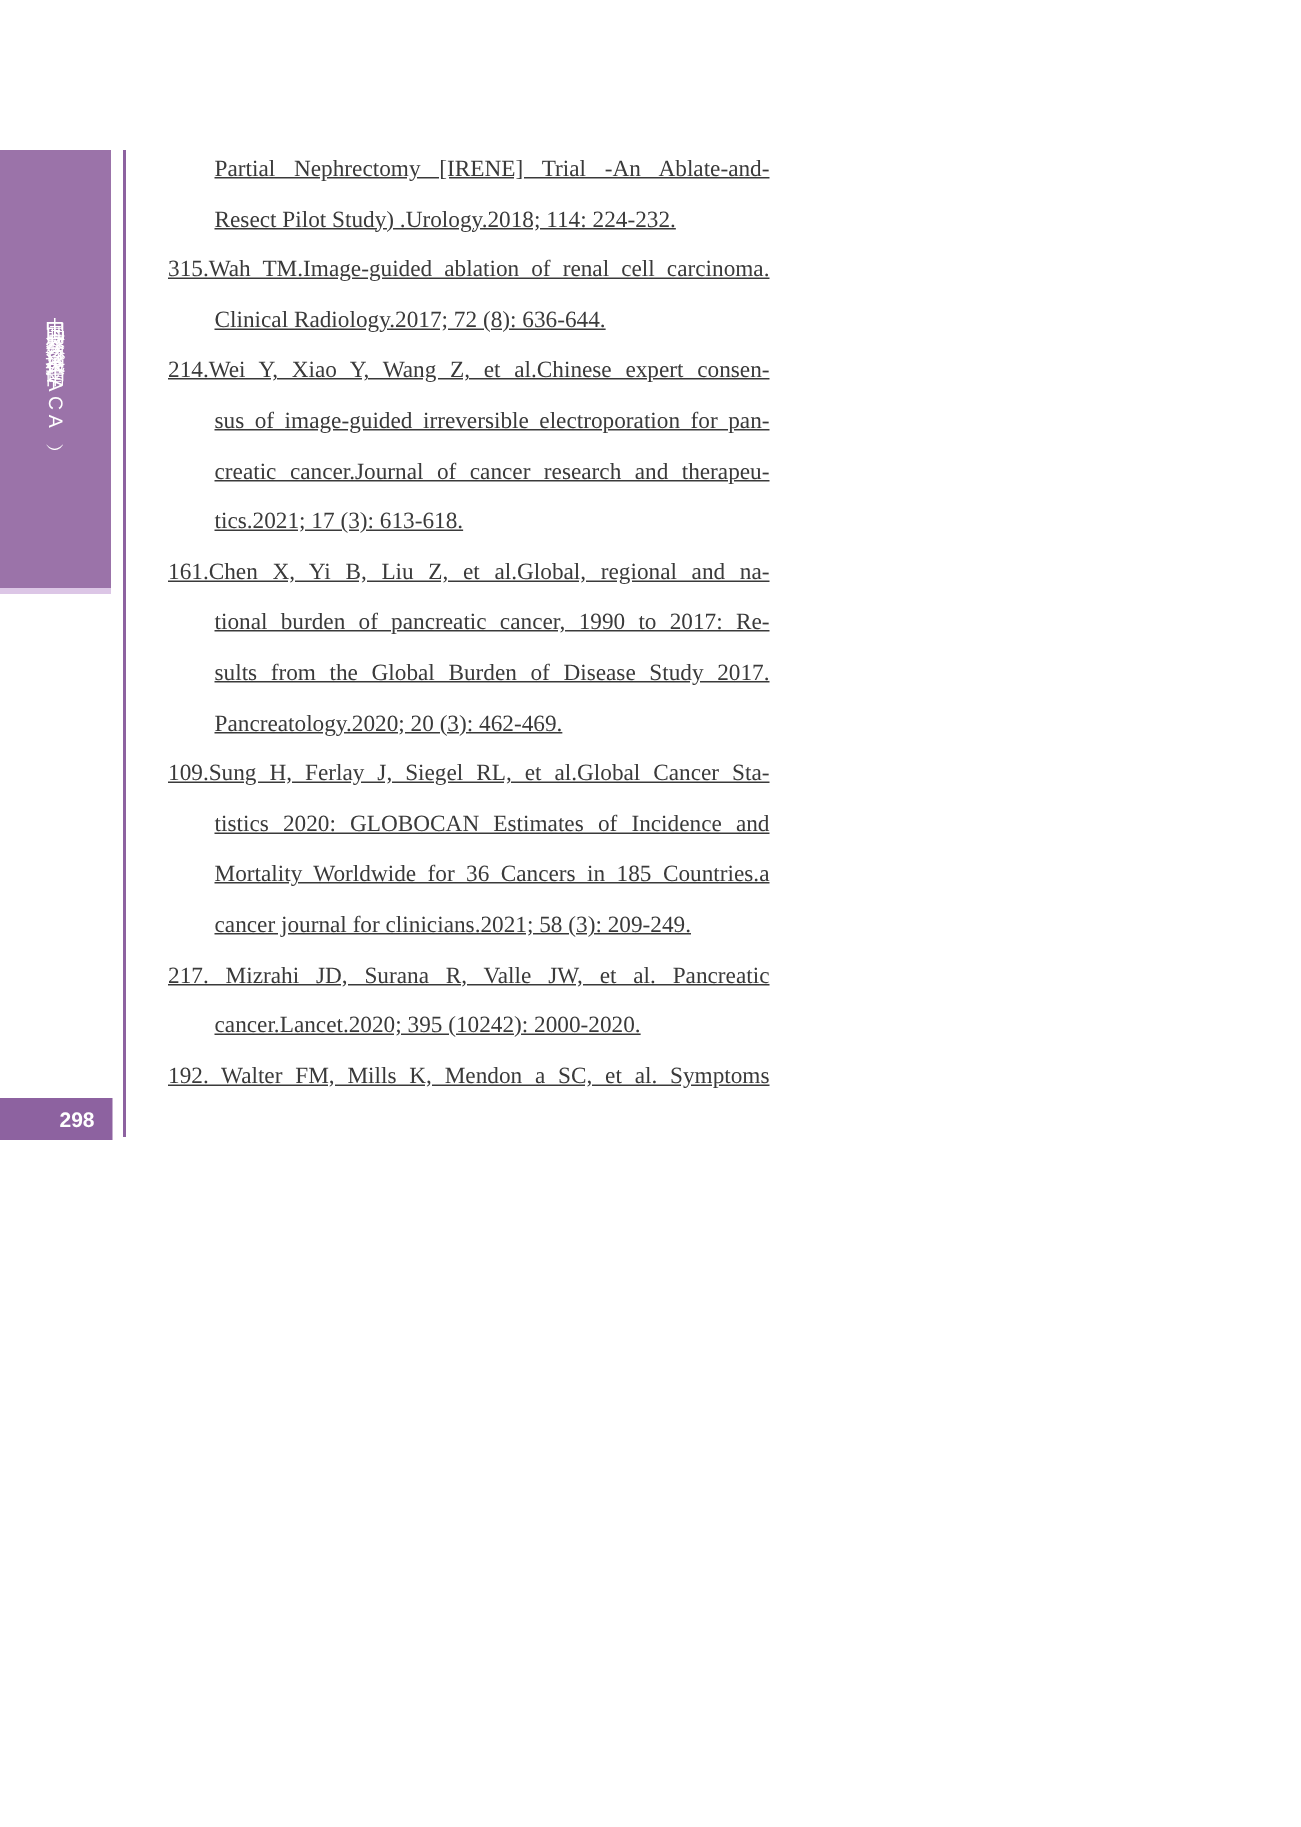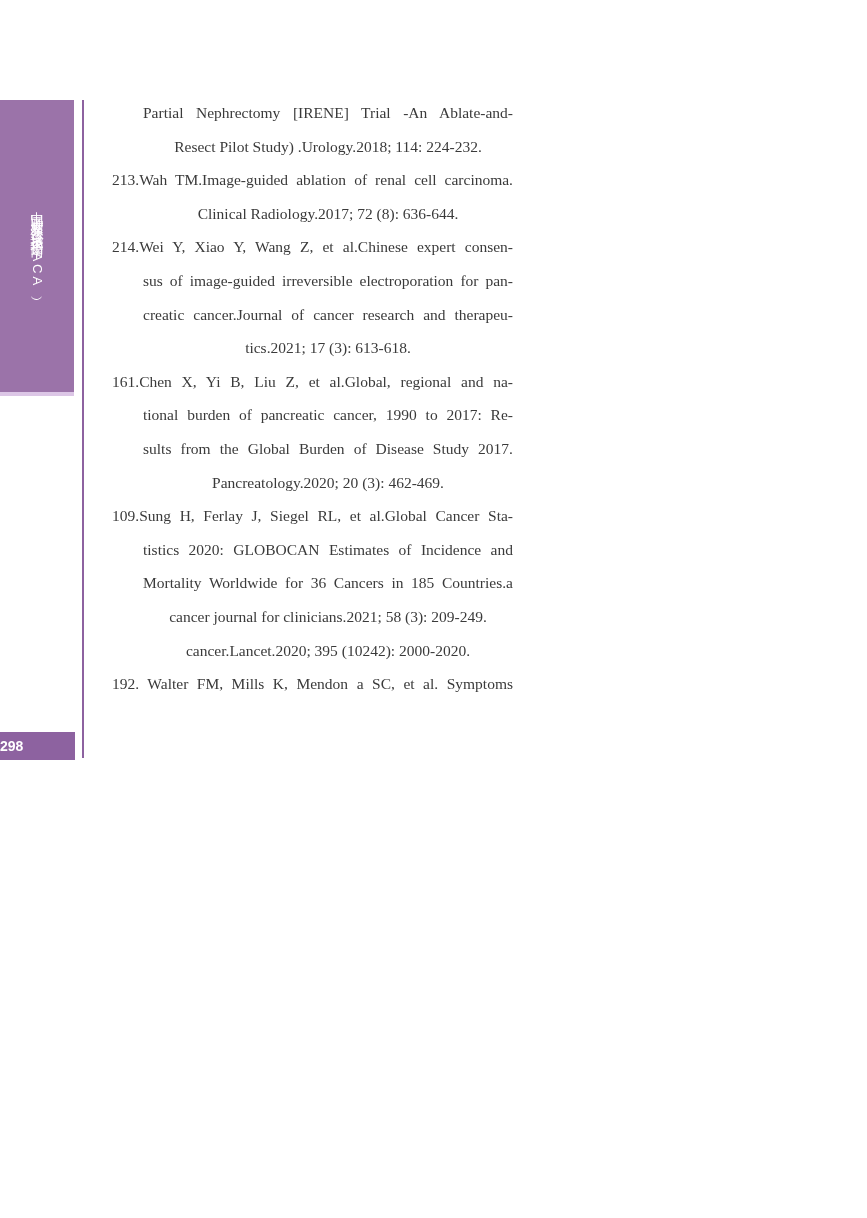--- a/index.html
+++ b/index.html
@@ -43,64 +43,66 @@
   }
   
   .page-number-badge{
     position:absolute;left:0;top:732px;
     width:75px;height:28px;
     box-sizing:border-box;
     background:var(--accent-color);
     color:#ffffff;
     font-family:"Liberation Sans","DejaVu Sans",sans-serif;
     font-weight:bold;font-size:14px;
-    line-height:28px;
+    line-height:28px;text-align:right;
     padding-right:12px;
   }
   
   .reference-list{
     position:absolute;left:112px;top:96px;
     width:401px;
     color:var(--text-color);
     font-size:15.5px;
   }
   .ref-line{
     height:33.6px;line-height:33.6px;
     overflow:visible;
+    text-decoration:underline;
   }
-  .ref-line.indent{padding-left:31px;text-align:center;}
+  .ref-line.indent{padding-left:31px;}
   .ref-line.justify{text-align:justify;text-align-last:justify;}
 </style>
 </head>
 <body>
 
 <div class="page">
 
   <div class="sidebar-banner">
     <span class="sidebar-title">中国肿瘤整合诊治技术指南（CACA）</span>
   </div>
 
   <div class="vertical-rule"></div>
 
   <div class="page-number-badge">298</div>
 
   <div class="reference-list">
       <div class="ref-line indent justify">Partial Nephrectomy [IRENE] Trial -An Ablate-and-</div>
       <div class="ref-line indent">Resect Pilot Study) .Urology.2018; 114: 224-232.</div>
-      <div class="ref-line justify">213.Wah TM.Image-guided ablation of renal cell carcinoma.</div>
+      <div class="ref-line justify">315.Wah TM.Image-guided ablation of renal cell carcinoma.</div>
       <div class="ref-line indent">Clinical Radiology.2017; 72 (8): 636-644.</div>
       <div class="ref-line justify">214.Wei Y, Xiao Y, Wang Z, et al.Chinese expert consen-</div>
       <div class="ref-line indent justify">sus of image-guided irreversible electroporation for pan-</div>
       <div class="ref-line indent justify">creatic cancer.Journal of cancer research and therapeu-</div>
       <div class="ref-line indent">tics.2021; 17 (3): 613-618.</div>
       <div class="ref-line justify">161.Chen X, Yi B, Liu Z, et al.Global, regional and na-</div>
       <div class="ref-line indent justify">tional burden of pancreatic cancer, 1990 to 2017: Re-</div>
       <div class="ref-line indent justify">sults from the Global Burden of Disease Study 2017.</div>
       <div class="ref-line indent">Pancreatology.2020; 20 (3): 462-469.</div>
       <div class="ref-line justify">109.Sung H, Ferlay J, Siegel RL, et al.Global Cancer Sta-</div>
       <div class="ref-line indent justify">tistics 2020: GLOBOCAN Estimates of Incidence and</div>
       <div class="ref-line indent justify">Mortality Worldwide for 36 Cancers in 185 Countries.a</div>
       <div class="ref-line indent">cancer journal for clinicians.2021; 58 (3): 209-249.</div>
+      <div class="ref-line justify">217. Mizrahi JD, Surana R, Valle JW, et al. Pancreatic</div>
       <div class="ref-line indent">cancer.Lancet.2020; 395 (10242): 2000-2020.</div>
       <div class="ref-line justify">192. Walter FM, Mills K, Mendon a SC, et al. Symptoms</div>
     </div>
 
 </div>
 
 </body></html>

